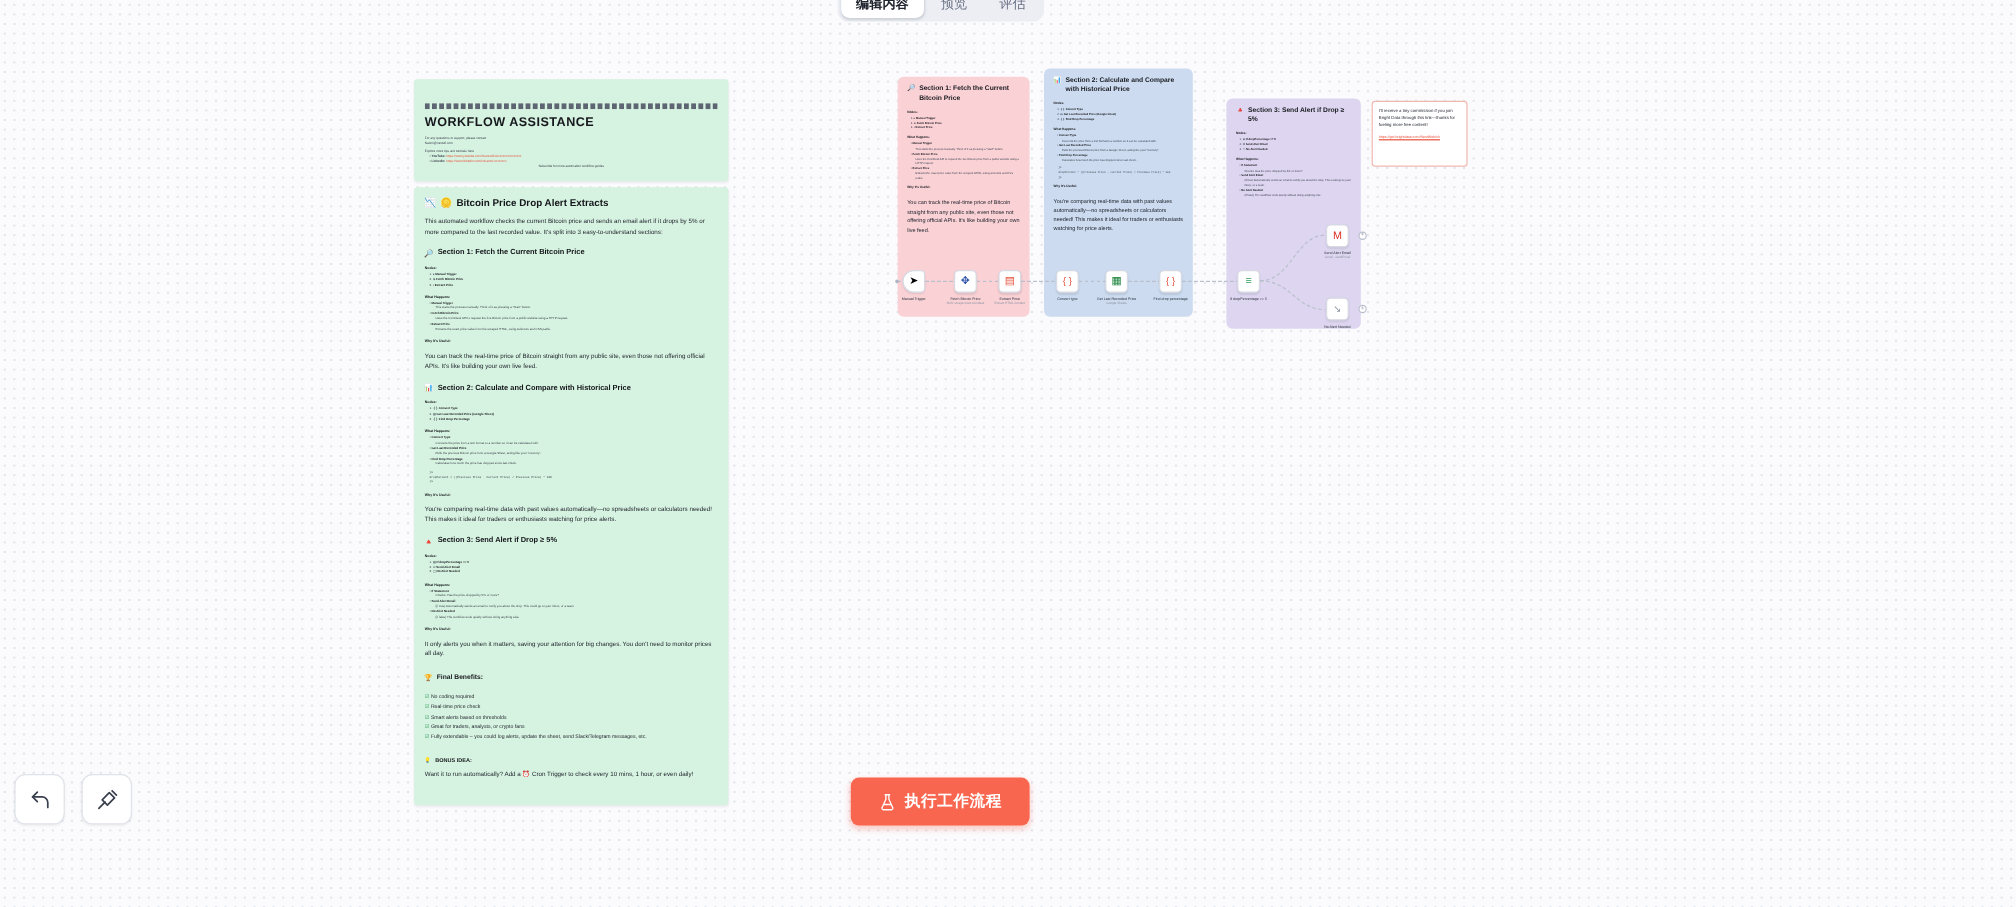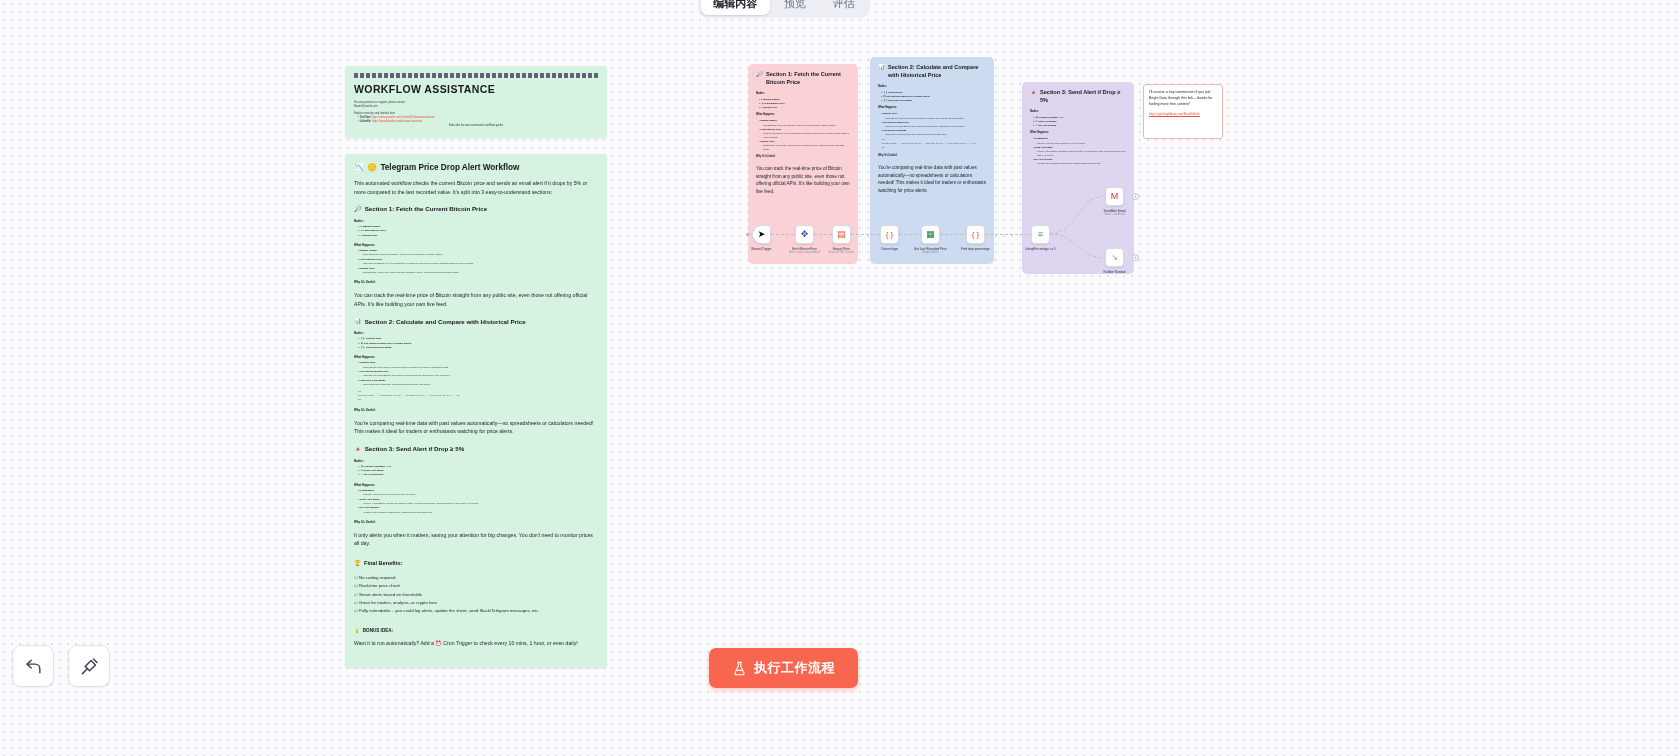--- a/index.html
+++ b/index.html
@@ -49,22 +49,22 @@
     position: absolute;
     left: 345px; top: 66px;
     width: 262px;
   }
   .doc-card {
     background: #d6f2e0;
     border-radius: 3px;
     box-shadow: 0 1px 2px rgba(20,25,40,.07);
   }
   .doc-head {
-    padding: 7px 9px 10px 9px;
-    margin-bottom: 16px;
+    padding: 20px 9px 10px 9px;
+    margin-bottom: 5px;
     min-height: 68px;
   }
   .dashrow {
     display: flex; gap: 2px; margin-bottom: 5px; flex-wrap: nowrap; overflow: hidden;
   }
   .dashrow i { display:block; width: 4px; height: 5px; background: #5d6573; flex: 0 0 auto;}
   .doc-title-main {
     font-size: 10.5px; font-weight: bold; letter-spacing: .4px;
     color: #16181d; margin-bottom: 6px;
   }
@@ -263,21 +263,21 @@
       <div>• <b>LinkedIn:</b>
         <span class="red">https://www.linkedin.com/in/naomi-xxxxxxxx</span></div>
     </div>
     <div class="tiny" style="text-align:center">Subscribe for more automation workflow guides</div>
   </div>
 
   <div class="doc-card doc-body">
     <div class="h1">
       <span>📉</span>
       <span>🪙</span>
-      <span>Telegram Price Drop Alert Workflow</span>
+      <span>Bitcoin Price Drop Alert Extracts</span>
     </div>
     <div class="para">This automated workflow checks the current Bitcoin price and sends an email alert if it drops by 5% or more compared to the last recorded value. It's split into 3 easy-to-understand sections:</div>
 
     <div class="h2">
       <span>🔎</span>
       <span>Section 1: Fetch the Current Bitcoin Price</span>
     </div>
     <div class="micro-head">Nodes:</div>
     <div class="micro" style="padding-left:4px">
       <div>1. ▸ <b>Manual Trigger</b></div>

